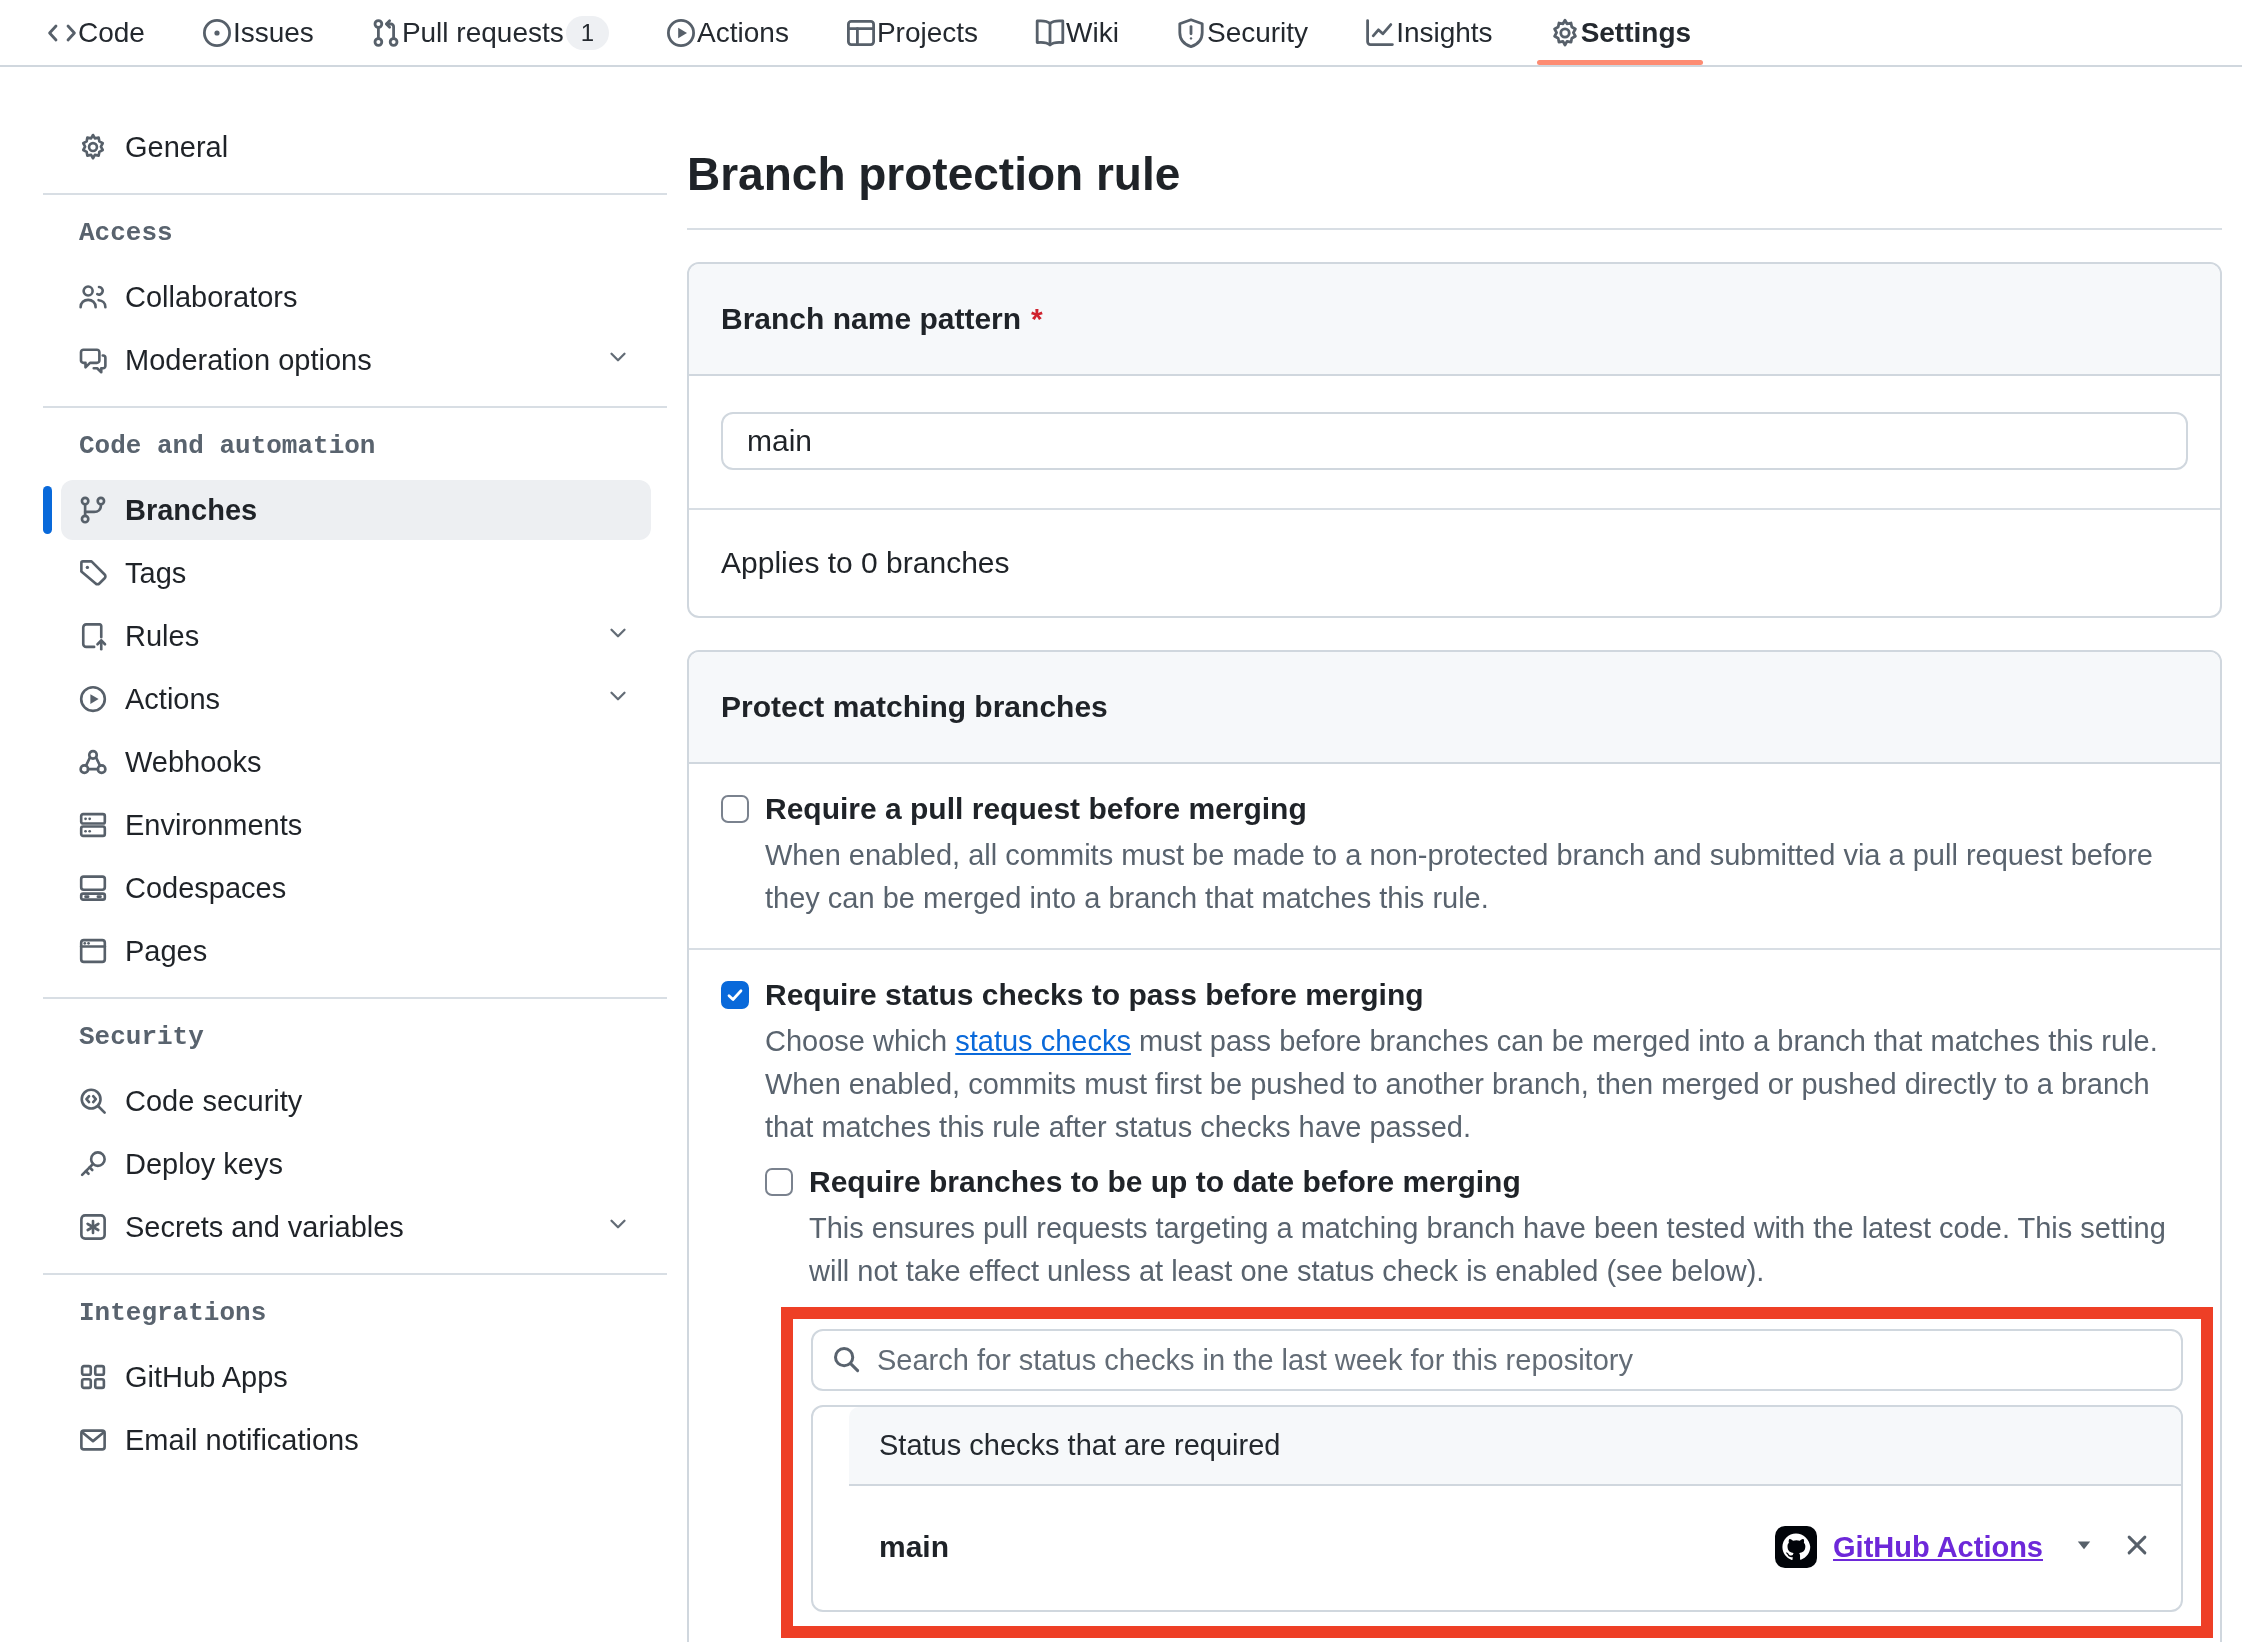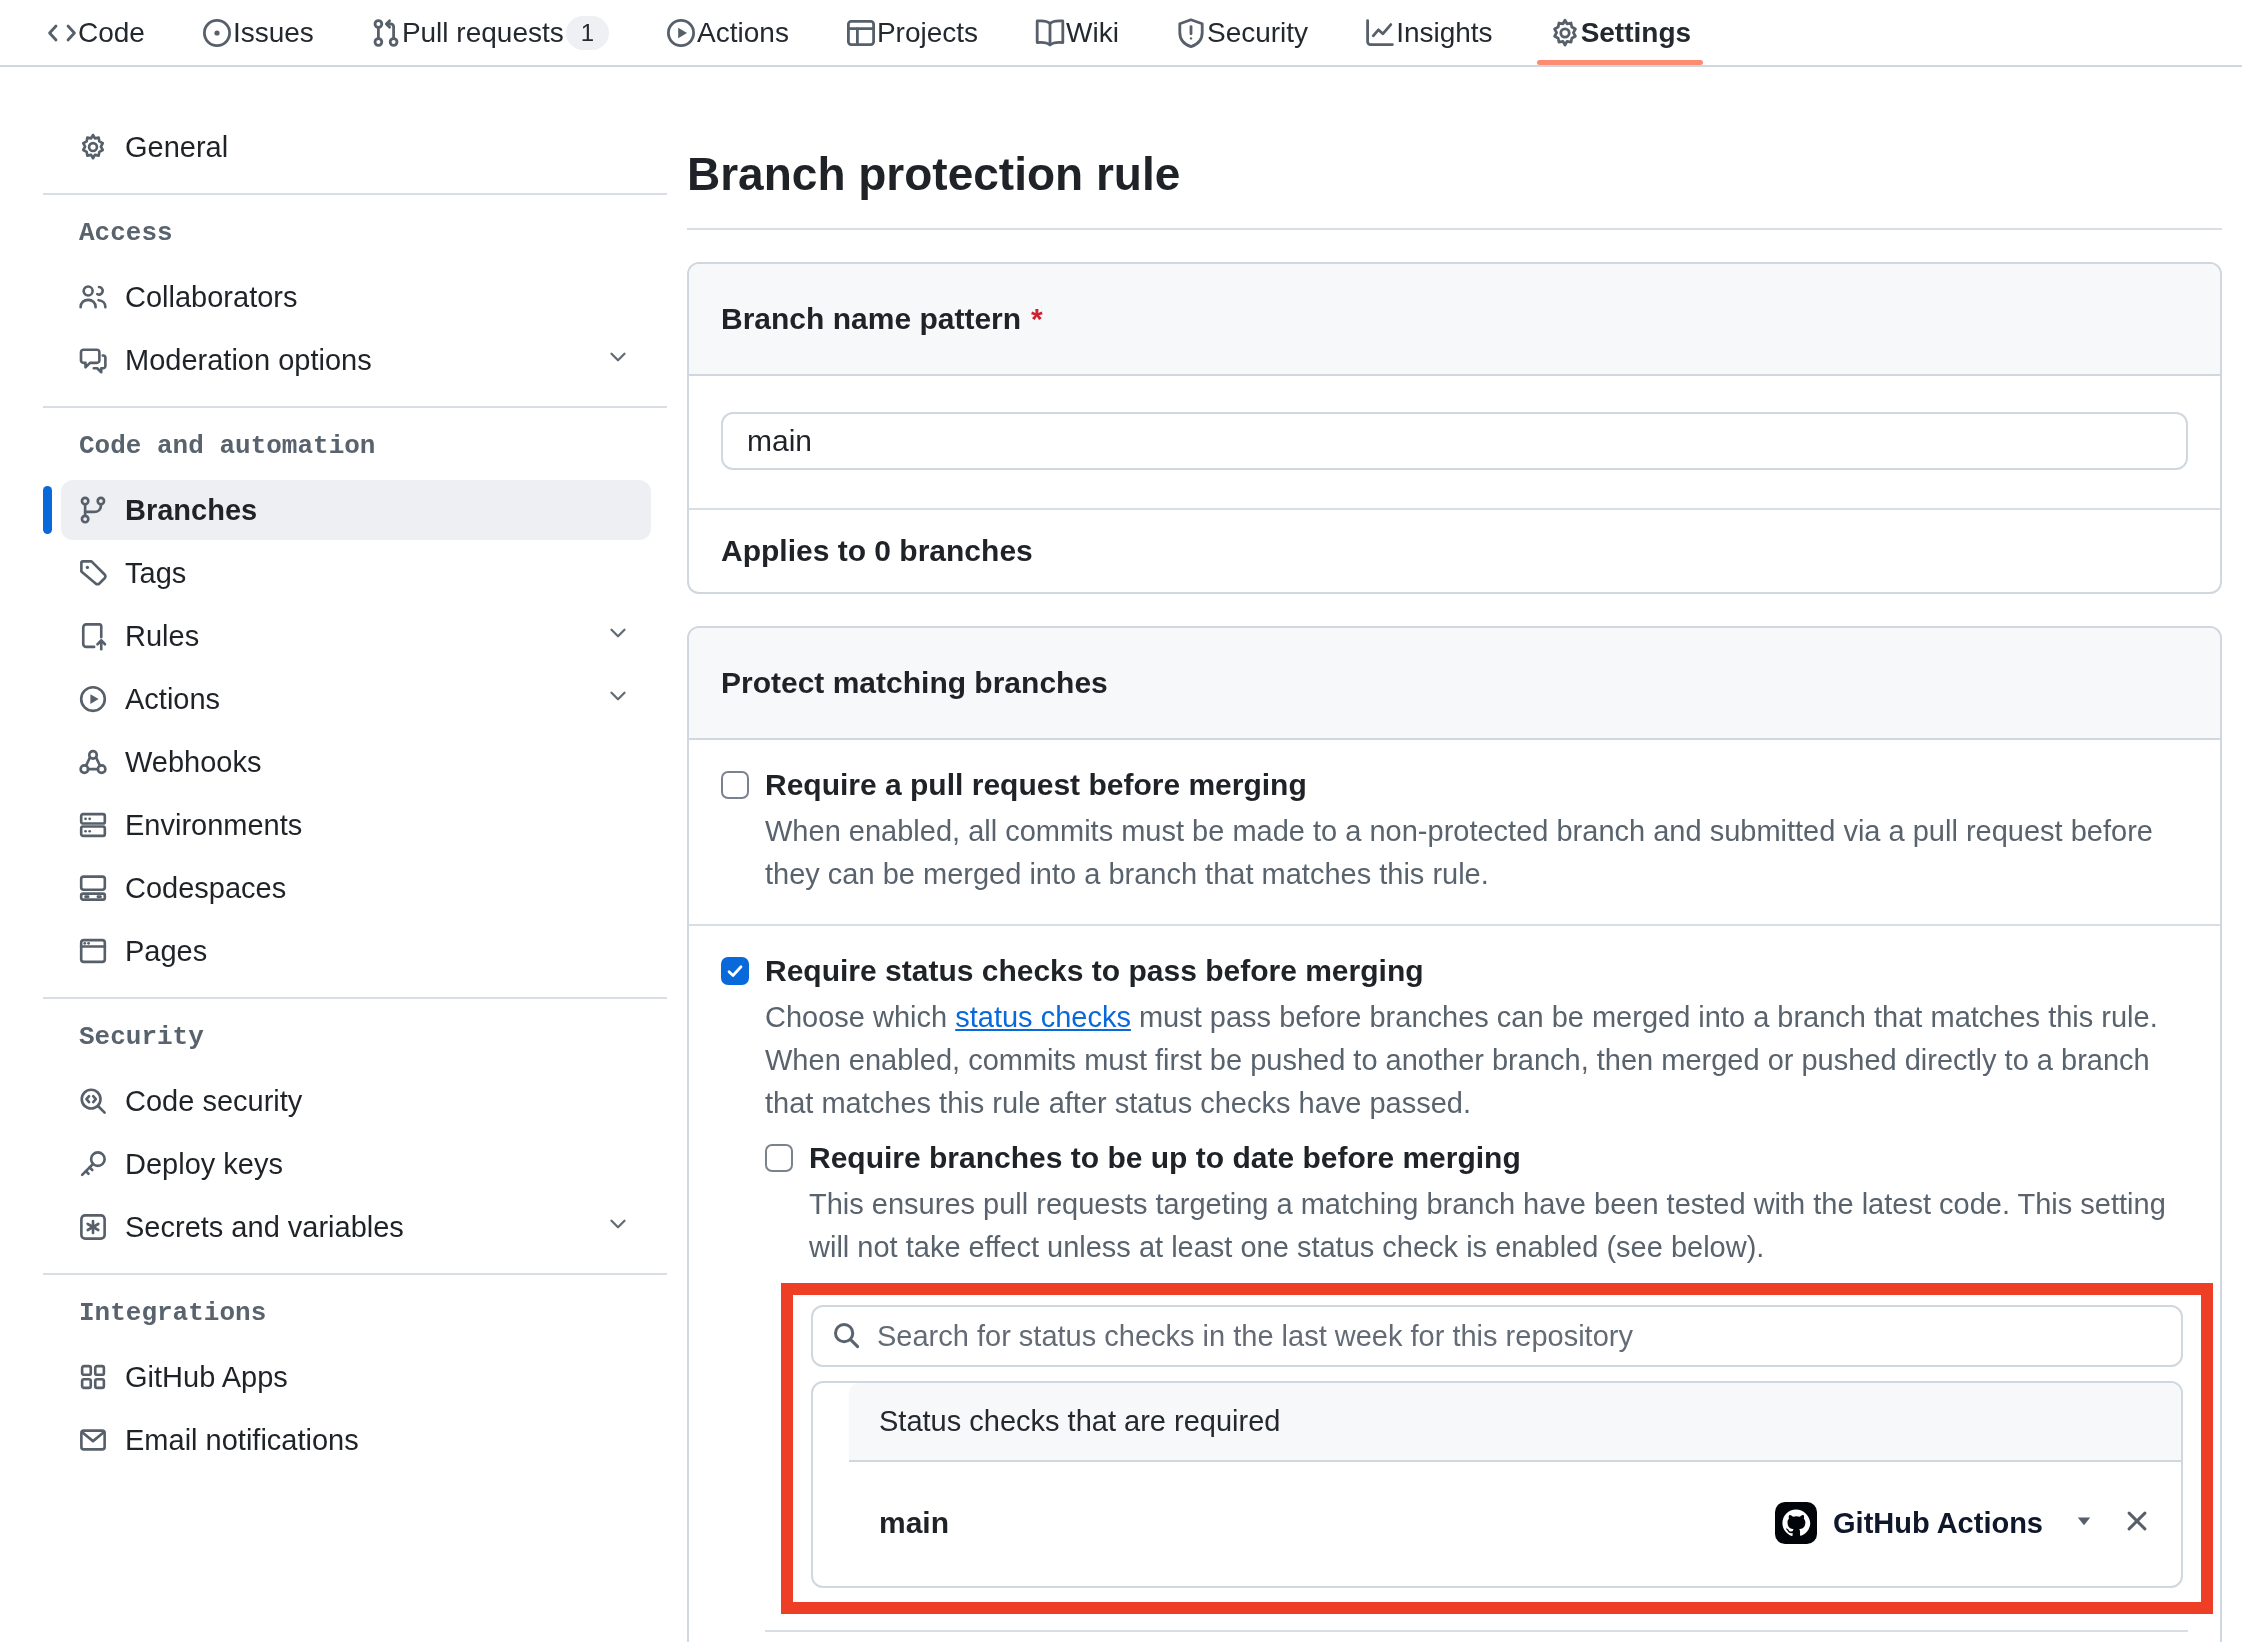--- a/index.html
+++ b/index.html
@@ -38,21 +38,21 @@
   .page-title { margin-top:80px; font-size:46px; font-weight:600; line-height:1.2; }
   .title-divider { border-top:2px solid #d8dee4; margin-top:26px; }
 
   .card { border:2px solid #d0d7de; border-radius:12px; margin-top:32px; background:#fff; }
   .card-header { background:#f6f8fa; border-bottom:2px solid #d0d7de;
     border-radius:10px 10px 0 0; padding:38px 32px; font-size:30px; font-weight:700; }
   .req-star { color:#cf222e; margin-left:10px; font-weight:700; }
   .card-body { padding:36px 32px 38px; }
   .text-input { width:100%; height:58px; border:2px solid #d0d7de; border-radius:12px;
     font-size:30px; padding:0 24px; color:#1f2328; font-family:inherit; background:#fff; }
-  .applies-row { border-top:2px solid #d8dee4; padding:24px 32px; font-size:30px; font-weight:700; }
+  .applies-row { border-top:2px solid #d8dee4; padding:36px 32px; font-size:30px; font-weight:400; }
 
   .opt-row { padding:28px 32px 14px; }
   .opt-row.bordered { border-bottom:2px solid #d8dee4; }
   .opt-head { display:flex; align-items:center; gap:16px; }
   .cb { width:28px; height:28px; border:2px solid #7a828e; border-radius:7px; background:#fff;
     flex:none; cursor:pointer; }
   .cb.checked { background:#0969da; border-color:#0969da; display:flex; align-items:center;
     justify-content:center; }
   .cb.checked svg { width:20px; height:20px; }
   .opt-label { font-size:30px; font-weight:700; cursor:pointer; }
@@ -78,21 +78,21 @@
     border-radius:10px 10px 0 0; padding:22px 30px; font-size:29px; color:#24292f;
     position:relative; }
   .annotation { position:absolute; left:560px; top:0px; width:720px; text-align:center;
     font-size:33px; font-weight:700; line-height:1.35; color:#ee3f26; }
   .status-row { display:flex; align-items:center; padding:40px 30px 42px; }
   .status-name { font-size:30px; font-weight:700; }
   .status-right { margin-left:auto; display:flex; align-items:center; }
   .gh-avatar { width:42px; height:42px; background:#010409; border-radius:10px; display:flex;
     align-items:center; justify-content:center; }
   .gh-avatar svg { width:34px; height:34px; }
-  .app-link { font-size:29px; font-weight:600; color:#0f172a; margin-left:16px; cursor:pointer; }
+  .app-link { font-size:29px; font-weight:600; color:#6d28d9; margin-left:16px; cursor:pointer;text-decoration:underline; }
   .caret { margin-left:30px; cursor:pointer; color:#57606a; }
   .caret svg { width:22px; height:22px; }
   .x-btn { margin-left:28px; cursor:pointer; color:#57606a; }
   .x-btn svg { width:28px; height:28px; }
   .row-after-divider { border-top:2px solid #d8dee4; margin-top:16px; height:40px; }
 </style>
 </head>
 <body>
 
 <nav class="topnav" id="topnav">

